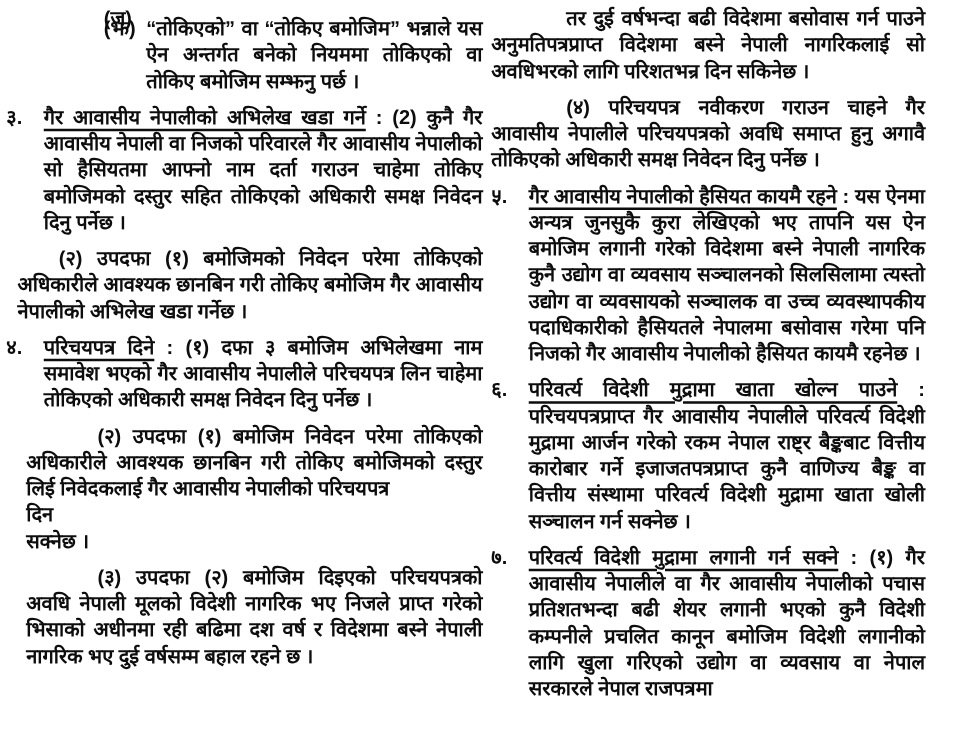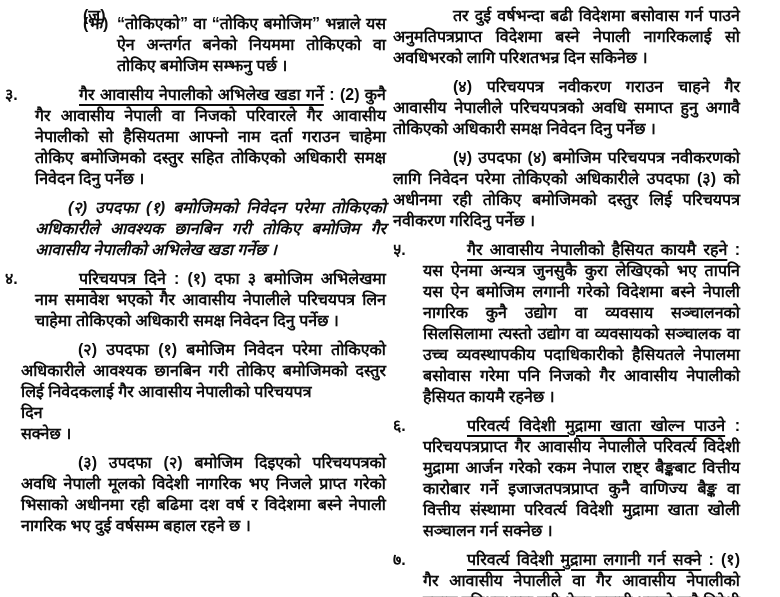--- a/index.html
+++ b/index.html
@@ -34,25 +34,24 @@
   .clause .clabel { position: absolute; left: 78px; top: 0; }
 
   
   .section { position: relative; padding-left: 30px; }
   .section .num { position: absolute; left: 0; top: 0; }
 
   .heading {
     text-decoration: underline;
     text-decoration-thickness: 1.5px;
     text-underline-offset: 4px;
-    margin-left: 44px;
   }
 
   
-  .para-a { margin-left: 30px; text-indent: 33px; font-style: italic; }
+  .para-a { margin-left: 9px; text-indent: 33px; }
   .para-b { margin-left: 16px;  text-indent: 57px; }
   
   .para-r { text-indent: 60px; }
 
   .prewrap { white-space: pre-wrap; }
 </style>
 </head>
 <body>
 
 <div class="page">
@@ -87,21 +86,20 @@
     <div class="block para-b">(३) उपदफा (२) बमोजिम दिइएको परिचयपत्रको अवधि नेपाली मूलको विदेशी नागरिक भए निजले प्राप्त गरेको भिसाको अधीनमा रही बढिमा दश वर्ष र विदेशमा बस्ने नेपाली नागरिक भए दुई वर्षसम्म बहाल रहने छ ।</div>
 
   </div>
 
   <div class="col col-right">
 
     <div class="block para-r">तर दुई वर्षभन्दा बढी विदेशमा बसोवास गर्न पाउने अनुमतिपत्रप्राप्त विदेशमा बस्ने नेपाली नागरिकलाई सो अवधिभरको लागि परिशतभन्र दिन सकिनेछ ।</div>
 
     <div class="block para-r">(४) परिचयपत्र नवीकरण गराउन चाहने गैर आवासीय नेपालीले परिचयपत्रको अवधि समाप्त हुनु अगावै तोकिएको अधिकारी समक्ष निवेदन दिनु पर्नेछ ।</div>
 
-    <div class="block para-r">(५) उपदफा (४) बमोजिम परिचयपत्र नवीकरणको लागि निवेदन परेमा तोकिएको अधिकारीले उपदफा (३) को अधीनमा रही तोकिए बमोजिमको दस्तुर लिई परिचयपत्र नवीकरण गरिदिनु पर्नेछ ।</div>
 
     <div class="block section">
       <span class="num">५.</span>
       <span class="heading">गैर आवासीय नेपालीको हैसियत कायमै रहने</span><span> : </span><span>यस ऐनमा अन्यत्र जुनसुकै कुरा लेखिएको भए तापनि यस ऐन बमोजिम लगानी गरेको विदेशमा बस्ने नेपाली नागरिक कुनै उद्योग वा व्यवसाय सञ्चालनको सिलसिलामा त्यस्तो उद्योग वा व्यवसायको सञ्चालक वा उच्च व्यवस्थापकीय पदाधिकारीको हैसियतले नेपालमा बसोवास गरेमा पनि निजको गैर आवासीय नेपालीको हैसियत कायमै रहनेछ ।</span>
     </div>
 
     <div class="block section">
       <span class="num">६.</span>
       <span class="heading">परिवर्त्य विदेशी मुद्रामा खाता खोल्न पाउने</span><span> : </span><span>परिचयपत्रप्राप्त गैर आवासीय नेपालीले परिवर्त्य विदेशी मुद्रामा आर्जन गरेको रकम नेपाल राष्ट्र बैङ्कबाट वित्तीय कारोबार गर्ने इजाजतपत्रप्राप्त कुनै वाणिज्य बैङ्क वा वित्तीय संस्थामा परिवर्त्य विदेशी मुद्रामा खाता खोली सञ्चालन गर्न सक्नेछ ।</span>
     </div>

